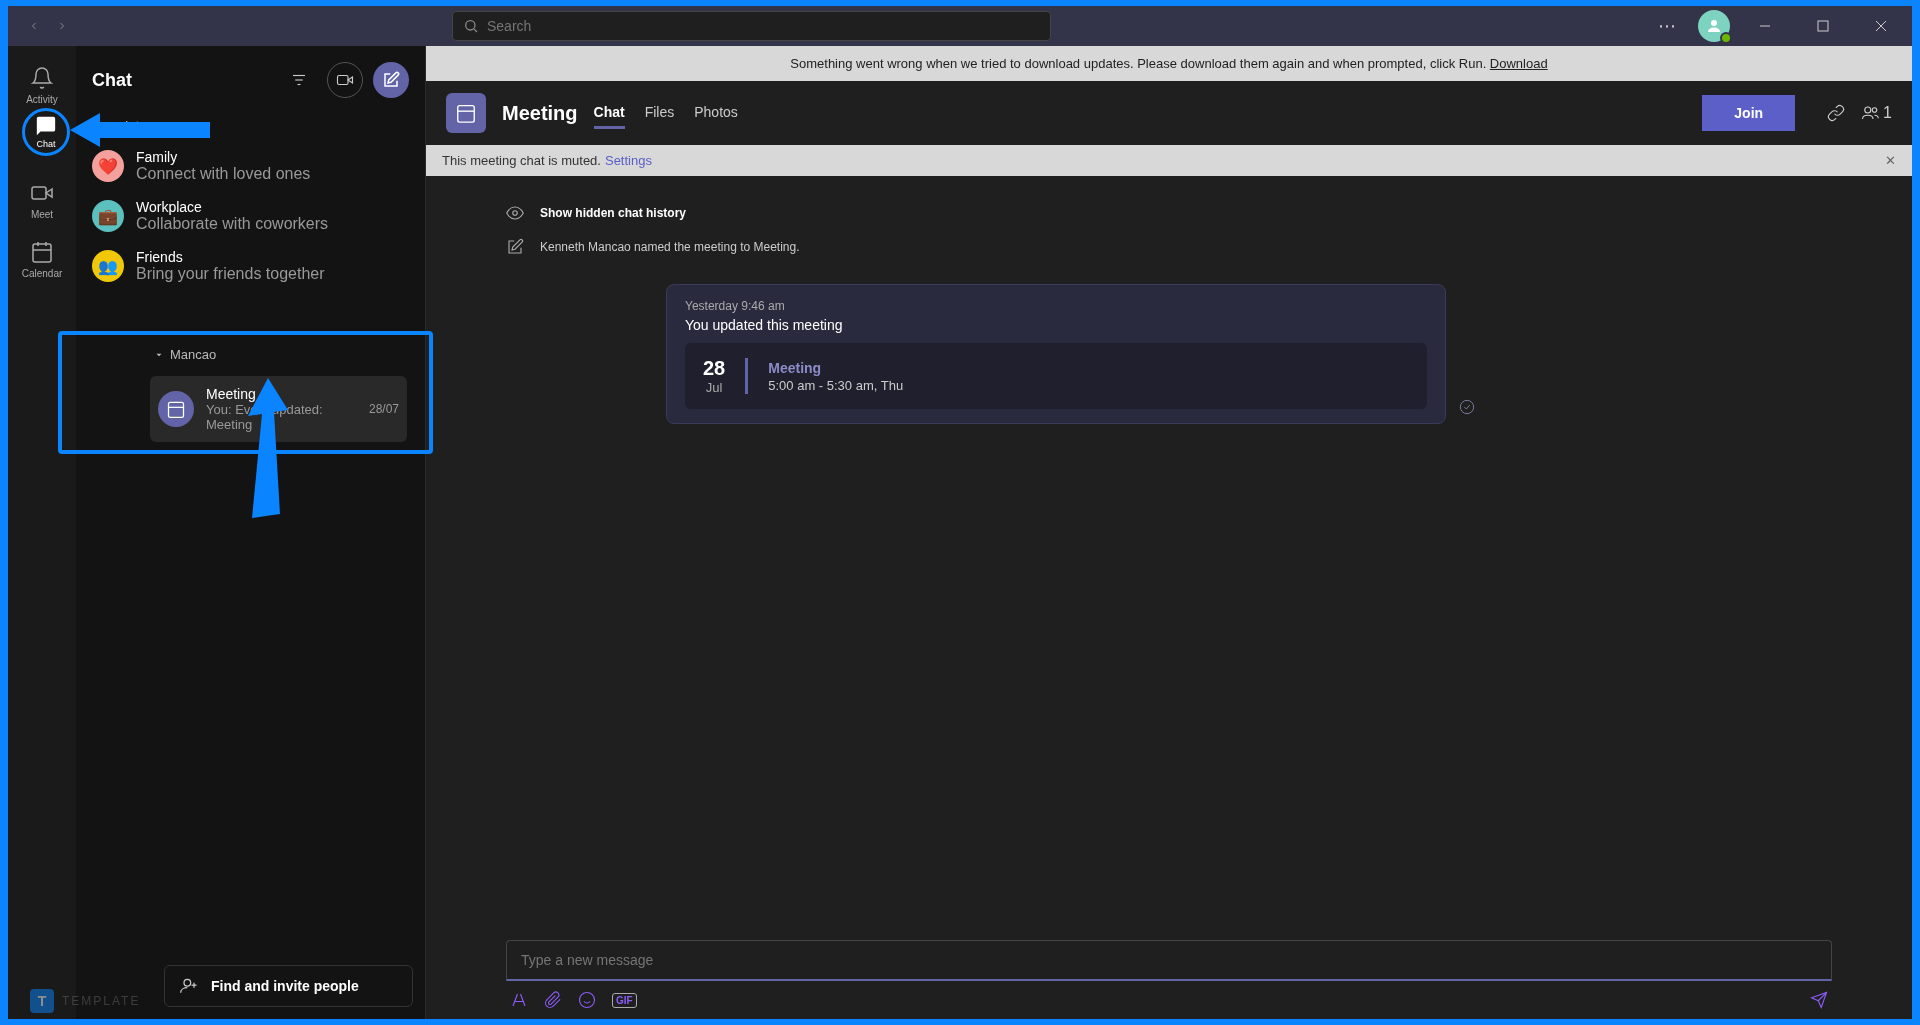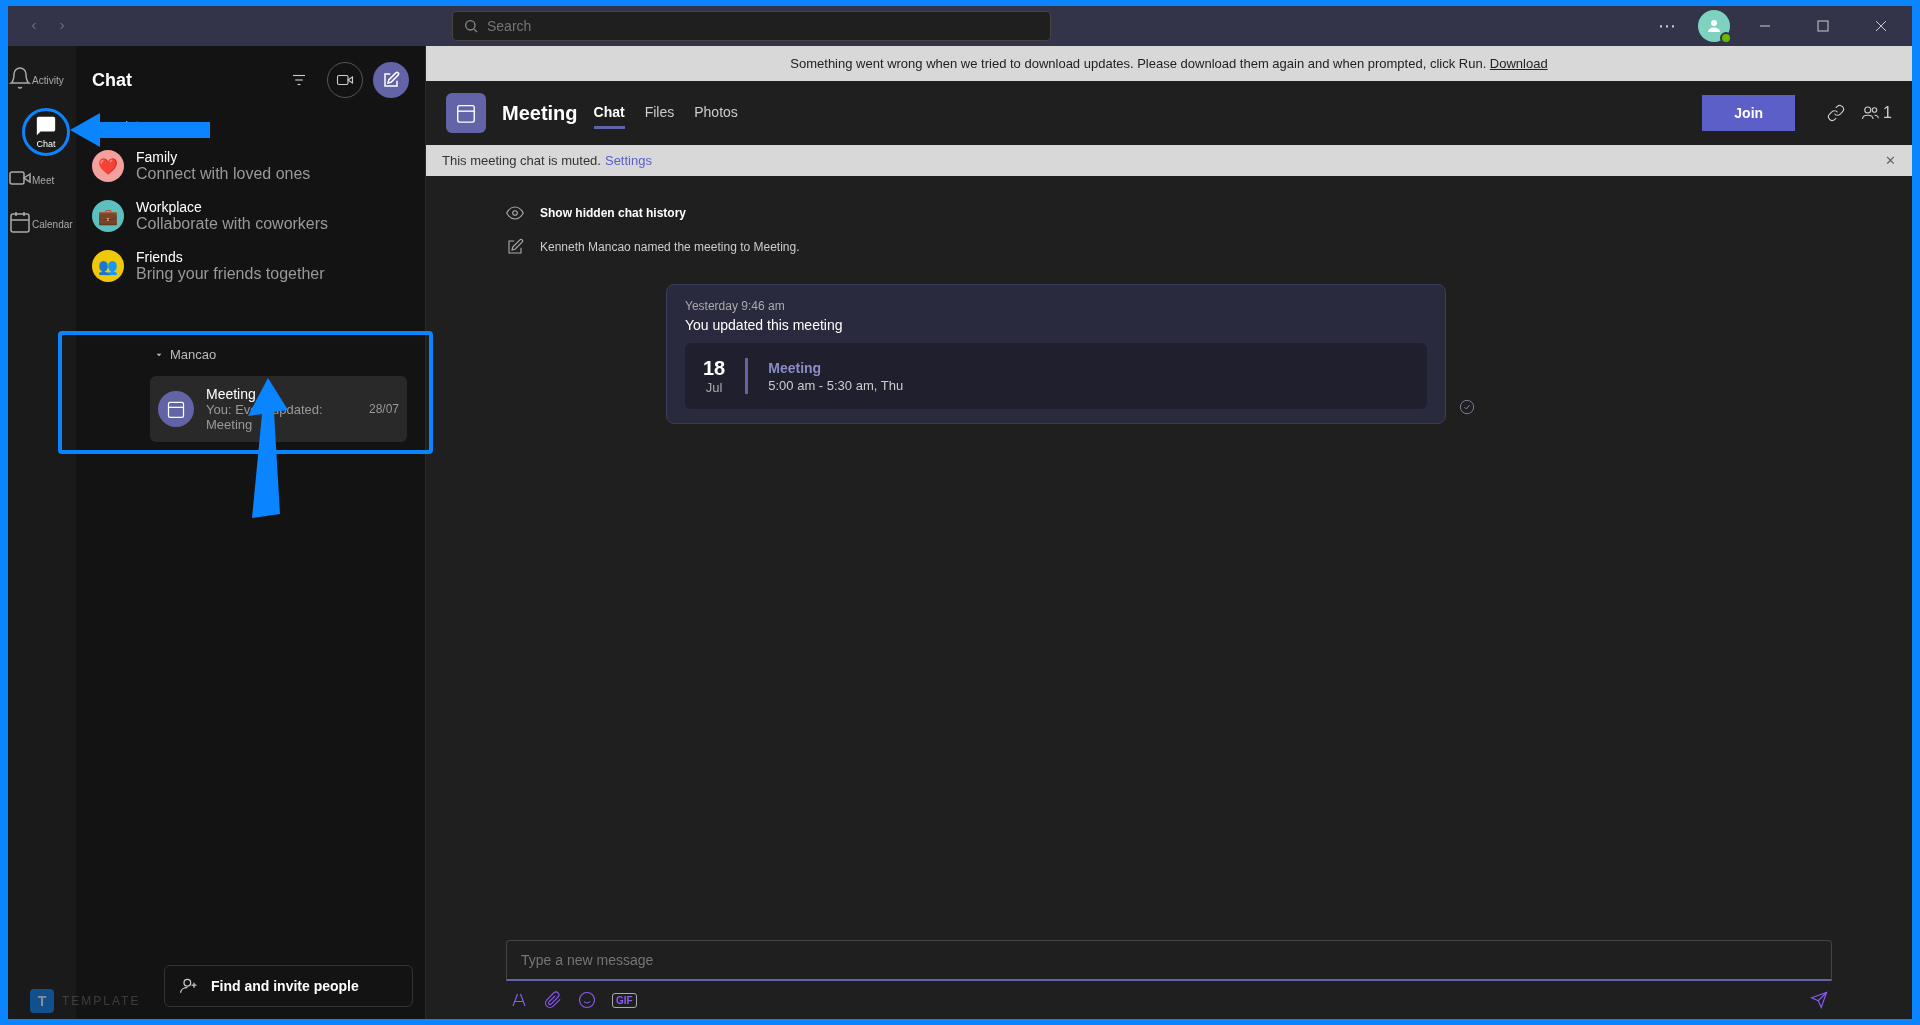--- a/index.html
+++ b/index.html
@@ -16,21 +16,21 @@
 .title-spacer { flex: 1; }
 .title-icons { display: flex; align-items: center; gap: 12px; }
 .title-icons .dots { color: #ccc; font-size: 18px; letter-spacing: 2px; margin-right: 8px; }
 .avatar-circle { width: 32px; height: 32px; border-radius: 50%; background: #7dd3c0; display: flex; align-items: center; justify-content: center; position: relative; }
 .avatar-circle svg { width: 18px; height: 18px; color: #fff; }
 .avatar-badge { position: absolute; bottom: -2px; right: -2px; width: 12px; height: 12px; background: #6bb700; border-radius: 50%; border: 2px solid #33344a; }
 .window-btn { width: 46px; height: 30px; display: flex; align-items: center; justify-content: center; color: #ccc; cursor: pointer; }
 .window-btn svg { width: 12px; height: 12px; }
 .main-body { flex: 1; display: flex; overflow: hidden; }
 .sidebar-rail { width: 68px; background: #1a1a1a; display: flex; flex-direction: column; align-items: center; padding-top: 12px; gap: 4px; }
-.rail-item { width: 100%; display: flex; flex-direction: row; align-items: center; padding: 8px 0; cursor: pointer; color: #aaa; }
+.rail-item { width: 100%; display: flex; flex-direction: column; align-items: center; padding: 8px 0; cursor: pointer; color: #aaa; }
 .rail-item svg { width: 24px; height: 24px; }
 .rail-item span { font-size: 10px; margin-top: 4px; }
 .chat-rail-highlight { position: absolute; top: 102px; left: 14px; width: 48px; height: 48px; border: 3px solid #0a84ff; border-radius: 50%; background: #1a1a1a; display: flex; flex-direction: column; align-items: center; justify-content: center; z-index: 10; }
 .chat-rail-highlight svg { width: 22px; height: 22px; color: #fff; }
 .chat-rail-highlight span { font-size: 9px; color: #fff; margin-top: 2px; }
 .chat-panel { width: 350px; background: #131313; display: flex; flex-direction: column; border-right: 1px solid #2a2a2a; position: relative; }
 .chat-panel-header { display: flex; align-items: center; padding: 16px 16px 12px 16px; gap: 10px; }
 .chat-panel-title { font-size: 18px; font-weight: 700; color: #fff; flex: 1; }
 .header-icon-btn { width: 36px; height: 36px; border-radius: 50%; display: flex; align-items: center; justify-content: center; cursor: pointer; color: #ccc; }
 .header-icon-btn.bordered { border: 1px solid #555; }
@@ -330,21 +330,21 @@
               <path d="M11 4H4v16h16v-7"></path>
               <path d="M18.5 2.5a2.121 2.121 0 0 1 3 3L12 15l-4 1 1-4 9.5-9.5z"></path>
             </svg>
           <span>Kenneth Mancao named the meeting to Meeting.</span>
         </div>
         <div class="event-card">
           <div class="event-time">Yesterday 9:46 am</div>
           <div class="event-title">You updated this meeting</div>
           <div class="event-detail">
             <div class="event-date">
-              <div class="event-date-day">18</div>
+              <div class="event-date-day">28</div>
               <div class="event-date-month">Jul</div>
             </div>
             <div class="event-divider"></div>
             <div class="event-meeting">
               <div class="event-meeting-name">Meeting</div>
               <div class="event-meeting-time">5:00 am - 5:30 am, Thu</div>
             </div>
           </div>
           <div class="event-check"><svg viewBox="0 0 24 24" fill="none" stroke="currentColor" stroke-width="1.5">
                 <circle cx="12" cy="12" r="10"></circle>

